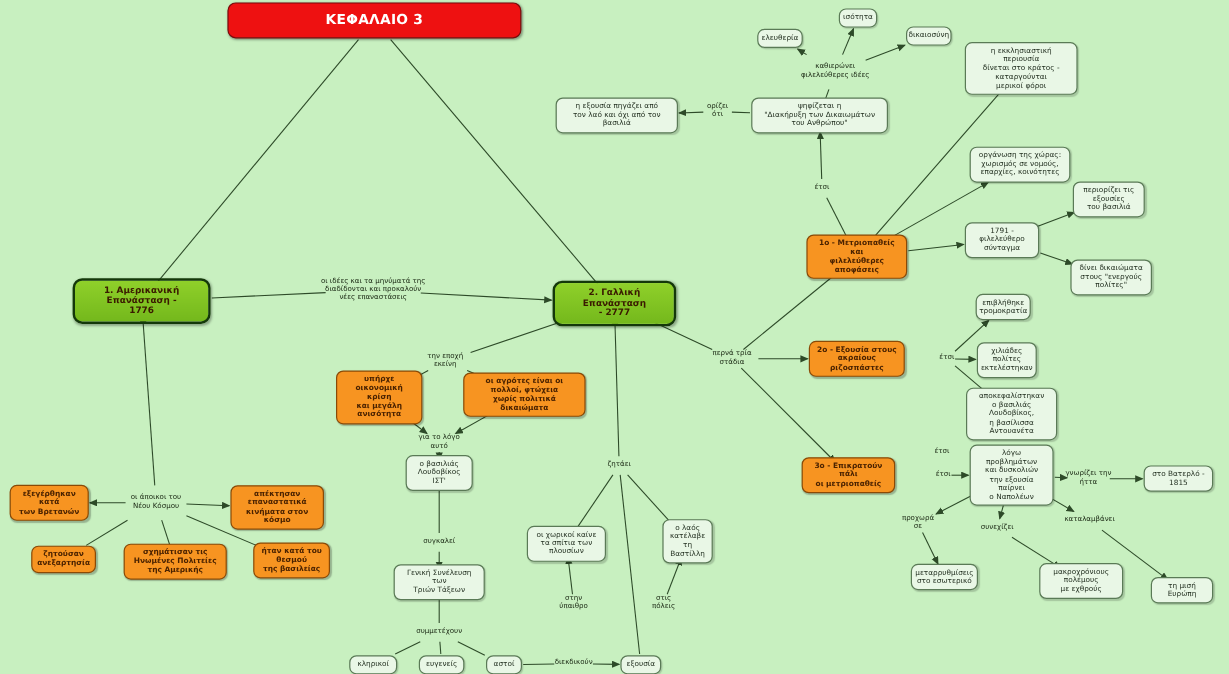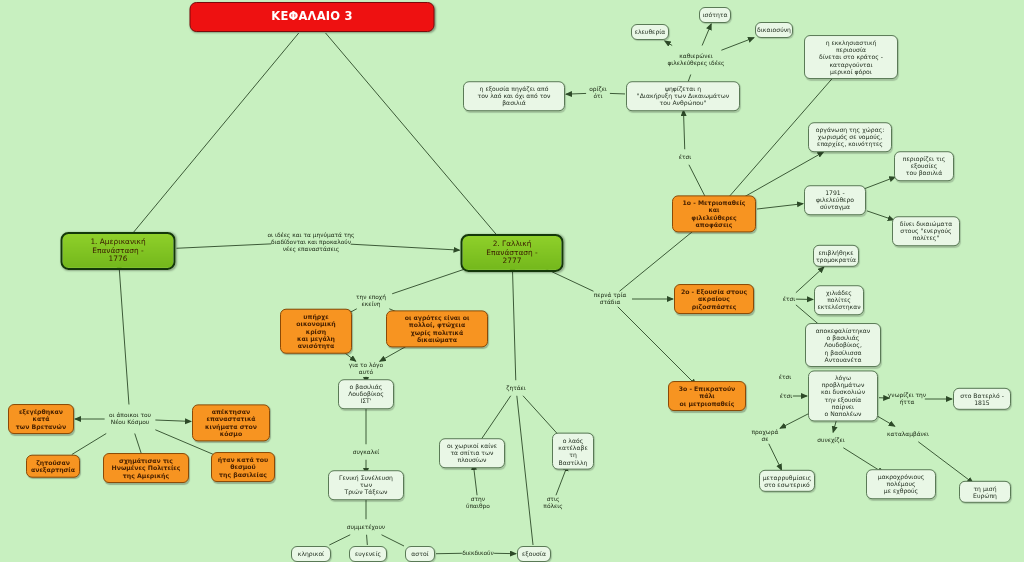--- a/index.html
+++ b/index.html
@@ -31,21 +31,21 @@
     letter-spacing:.2px;
   }
   .n-title .big{font-size:11.5px;}
   .n-main{
     background:#7ec221;
     background:linear-gradient(#8fd02a,#74b81c);
     border:2px solid #14380a;
     border-radius:8px;
     color:#3a1a00;
     font-size:7.4px;
-    font-weight:normal;
+    font-weight:bold;
     padding:4px 22px;
     box-shadow:1px 1px 2px rgba(0,0,0,.3);
     align-items:flex-end;
   }
   .n-orange{
     background:#f79421;
     border:1px solid #8a4a06;
     border-radius:6px;
     color:#4a2200;
     font-size:6.2px;

